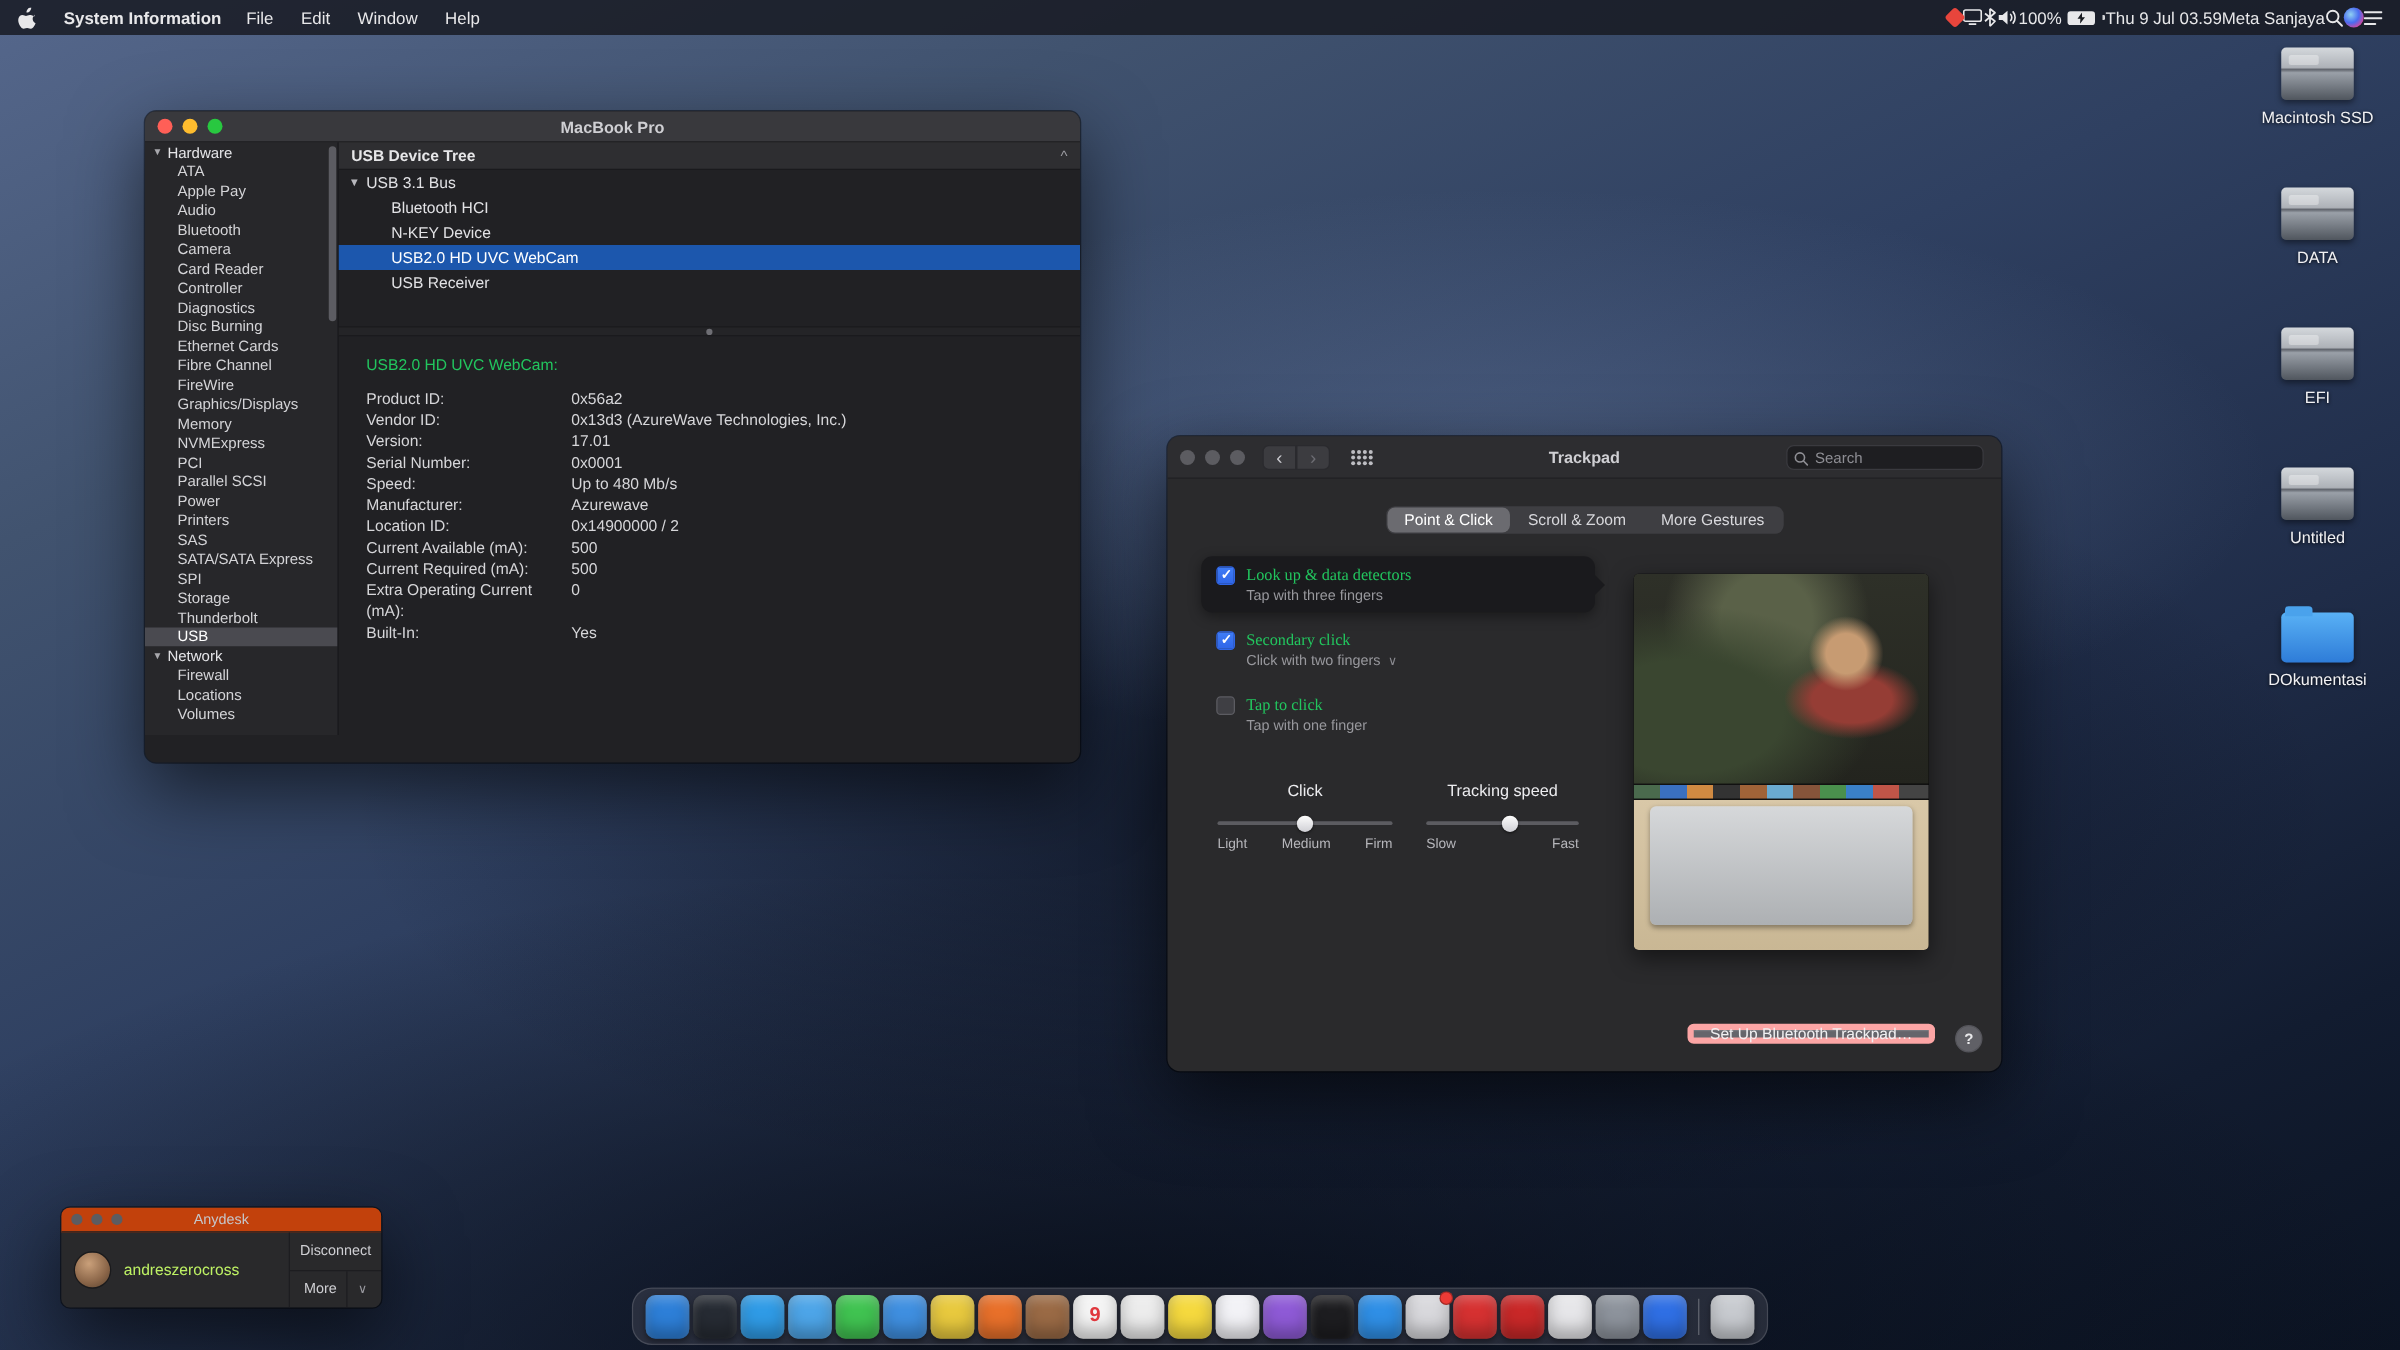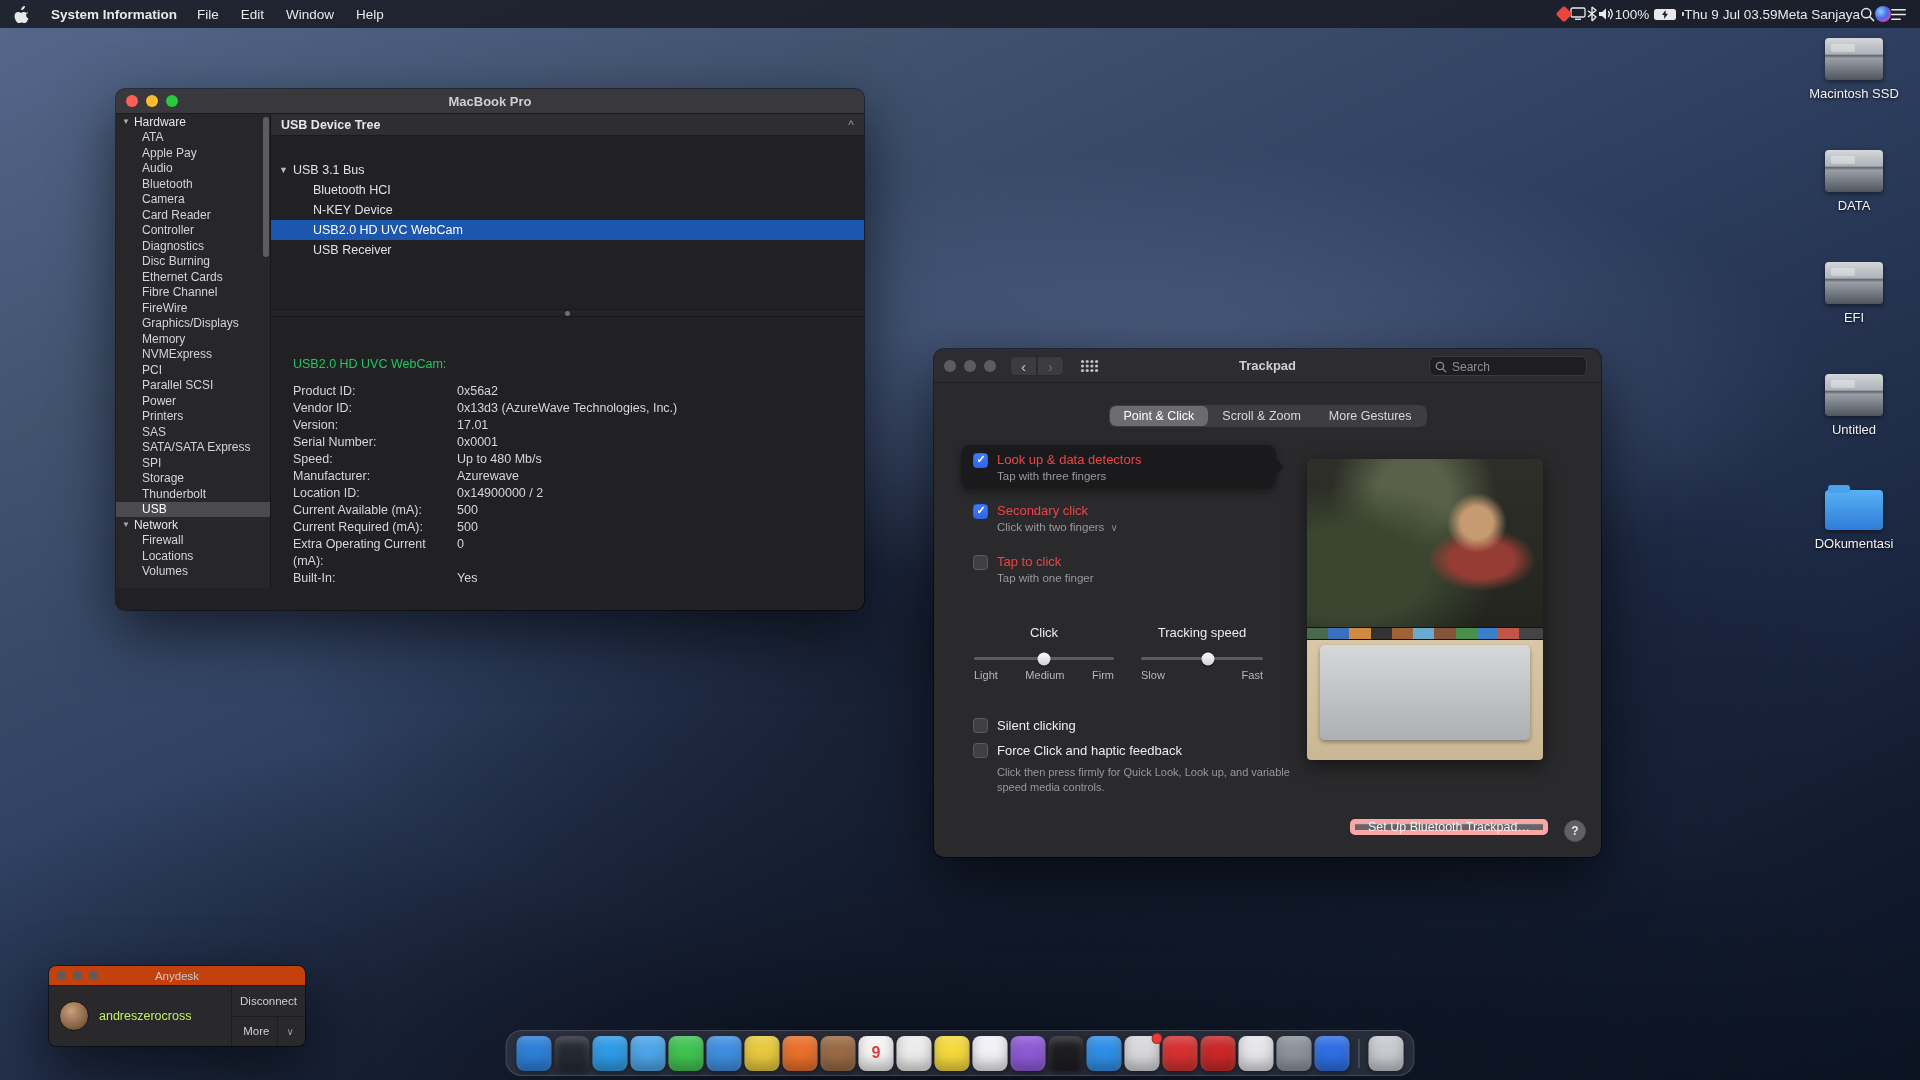--- a/index.html
+++ b/index.html
@@ -59,21 +59,21 @@
   #win-sysinfo { left:116px; top:89px; width:748px; height:521px; background:#212124; }
   #win-sysinfo .titlebar { height:25px; background:#39393d; border-bottom:1px solid #1c1c1f; }
   .si-body { position:absolute; top:25px; bottom:22px; left:0; right:0; display:flex; }
   .si-sidebar { position:relative; width:155px; background:#27272a; border-right:1px solid #17171a; overflow:hidden; font-size:12px; color:#d4d4d7; }
   .si-section-header { display:flex; align-items:center; height:15.5px; padding-left:6px; color:#e5e5e8; }
   .disc-tri { font-size:8px; color:#a8a8ad; margin-right:4px; }
   .disc-tri::before { content:'▼'; }
   .si-item { display:flex; align-items:center; height:15.5px; padding-left:26px; }
   .si-item.selected { background:#4a4a50; color:#fff; }
   .si-scrollthumb { position:absolute; right:1px; top:3px; width:6px; height:140px; border-radius:3px; background:#5c5c62; }
-  .si-main { flex:1; display:flex; flex-direction:column; position:relative;gap:24px; }
+  .si-main { flex:1; display:flex; flex-direction:column; position:relative; }
   .tree-header { height:22px; background:#2e2e31; border-bottom:1px solid #1a1a1d; display:flex; align-items:center; padding:0 10px; font-size:12.5px; font-weight:bold; color:#e6e6e8; }
   .tree-collapse { margin-left:auto; color:#9a9aa0; font-weight:normal; font-size:12px; }
   .tree-rows { height:125px; }
   .tree-row { display:flex; align-items:center; height:20px; font-size:12.5px; color:#e2e2e5; }
   .tree-row .tri { display:inline-block; width:14px; font-size:9px; color:#b8b8bd; }
   .tree-row.selected { background:#1c57ad; color:#fff; }
   .si-splitter { height:8px; background:#242427; border-top:1px solid #1a1a1d; border-bottom:1px solid #1a1a1d; display:flex; align-items:center; justify-content:center; }
   .si-splitter::after { content:''; width:5px; height:5px; border-radius:50%; background:#6e6e74; }
   .si-details { flex:1; padding:16px 0 0 22px; font-size:12.5px; color:#d6d6d9; overflow:hidden; }
   .si-details-title { font-weight:normal; color:#22c55e; margin-bottom:12px; }
@@ -100,21 +100,21 @@
   .tp-tab.selected { background:#6b6b70; color:#fff; }
 
   .tp-options { position:absolute; left:27px; top:96px; width:315px; }
   .tp-option { position:relative; display:flex; align-items:flex-start; gap:9px; padding:7px 12px; border-radius:9px; margin-bottom:7px; }
   .tp-option.highlight { background:#1a1a1d; box-shadow:0 3px 10px rgba(0,0,0,.4); }
   .tp-option.highlight::after { content:''; position:absolute; right:-8px; top:50%; transform:translateY(-50%);
     border-top:8px solid transparent; border-bottom:8px solid transparent; border-left:8px solid #1a1a1d; }
   .checkbox { flex:none; width:15px; height:15px; margin-top:1px; border-radius:3.5px; background:#3f3f44; border:1px solid #5c5c62; position:relative; }
   .checked > .checkbox, .checkbox.checked { background:linear-gradient(#3f7cf6,#2f66e8); border-color:#2f66e8; }
   .checked > .checkbox::after { content:'✓'; position:absolute; left:2.5px; top:-1px; font-size:11px; font-weight:bold; color:#fff; }
-  .opt-label { font-size:13px; color:#ef4444; }
+  .opt-label { font-size:13px; color:#22c55e;font-family:Liberation Serif, serif; }
   .opt-sub { font-size:11.5px; color:#98989d; margin-top:3px; }
   .dropdown .opt-sub::after { content:'∨'; margin-left:6px; font-size:10px; color:#8a8a90; }
 
   .slider-group { position:absolute; top:276px; }
   .slider-title { text-align:center; font-size:13px; color:#ececef; }
   .slider-track { position:relative; height:3px; background:#5c5c61; border-radius:2px; margin-top:17px; }
   .slider-thumb { position:absolute; top:50%; width:13px; height:13px; border-radius:50%; transform:translate(-50%,-50%);
     background:linear-gradient(#fdfdfd,#d0d0d5); box-shadow:0 1px 2px rgba(0,0,0,.55); }
   .slider-ticklabels { display:flex; justify-content:space-between; margin-top:9px; font-size:11px; color:#b6b6bb; }
 
@@ -559,34 +559,20 @@
     <div class="slider-track">
       <div class="slider-thumb" style="left: 55%;"></div>
     </div>
     <div class="slider-ticklabels">
 
     <span>Slow</span>
         <span>Fast</span>
       </div>
   </div>
 
-  <div class="tp-extras">
-    <div>
-
-    <div class="tp-extra">
-          <span class="checkbox"></span>
-          <span>Silent clicking</span>
-        </div>
-        <div class="tp-extra">
-          <span class="checkbox"></span>
-          <span>Force Click and haptic feedback</span>
-        </div>
-      </div>
-    <div class="tp-desc">Click then press firmly for Quick Look, Look up, and variable speed media controls.</div>
-  </div>
 
   <div class="tp-video">
     <div class="video-top"></div>
     <div class="video-thumbs"></div>
     <div class="video-desk">
       <div class="trackpad-surface"></div>
     </div>
   </div>
 
   <div class="tp-setup-btn">Set Up Bluetooth Trackpad…</div>

